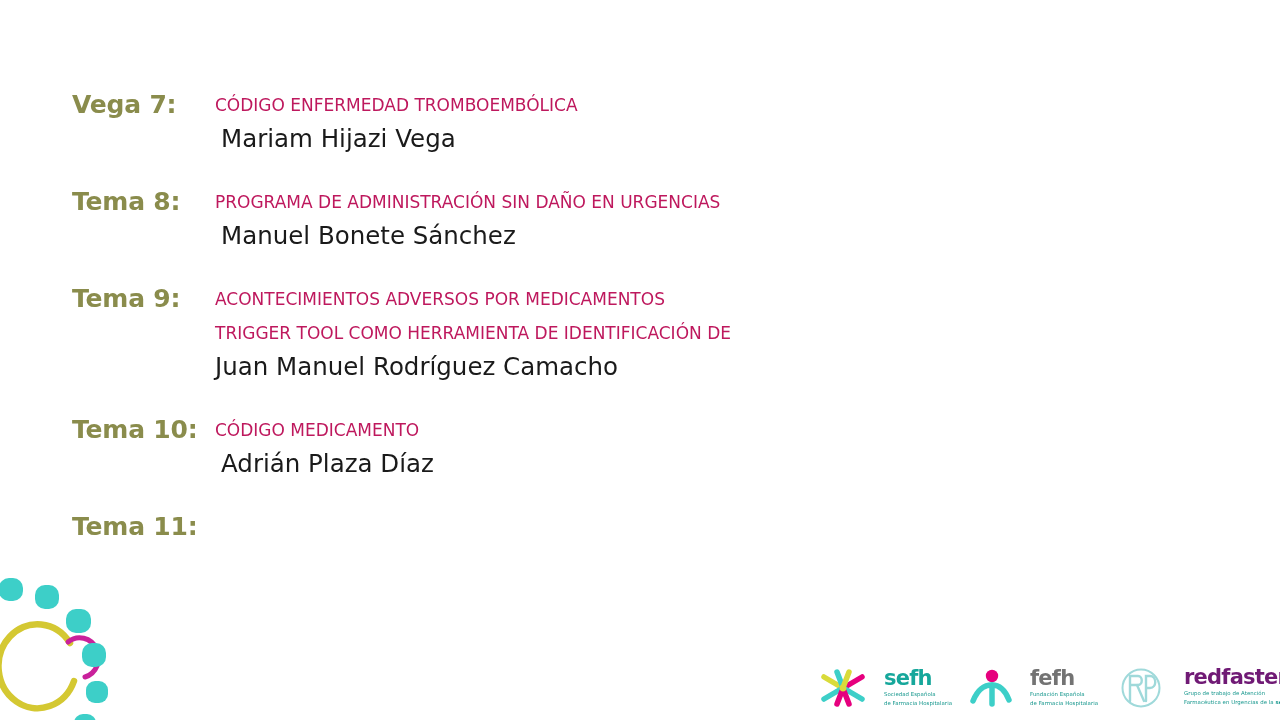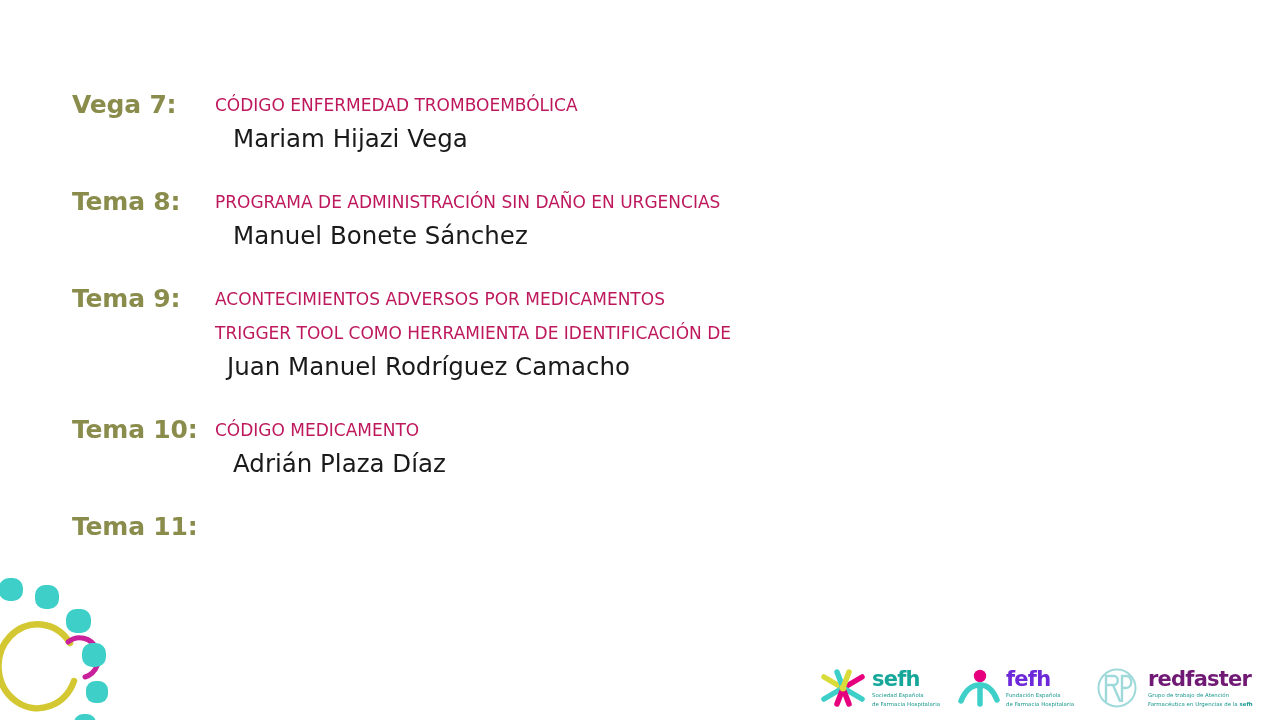--- a/index.html
+++ b/index.html
@@ -61,21 +61,20 @@
     white-space: nowrap;
   }
   .topic-title + .topic-title { margin-top: 0; }
 
   .topic-speaker {
     font-size: 24.5px;
     line-height: 34px;
     color: #1a1a1a;
     white-space: nowrap;
     padding-left: 6px;
-    margin-left: 12px;
   }
   .topic-speaker.flush { padding-left: 0; }
 
   
   .deco-mark {
     position: absolute;
     left: -4px;
     bottom: -6px;
     width: 130px;
     height: 155px;
@@ -88,36 +87,35 @@
     left: 820px;
     top: 660px;
     width: 450px;
     height: 56px;
     display: flex;
     align-items: center;
     gap: 18px;
   }
   .logo-unit {
     display: flex;
-    align-items: center;
-    gap: 6px;
+    gap: 18px;
   }
   .logo-mark {
     flex: 0 0 auto;
     display: block;
   }
   .logo-text { line-height: 1; }
   .logo-word {
     font-weight: bold;
     font-size: 21px;
     letter-spacing: -0.8px;
     display: block;
   }
   .logo-word.sefh { color: #16A79B; }
-  .logo-word.fefh { color: #6d28d9; }
+  .logo-word.fefh { color: #737373; }
   .logo-word.redfaster { color: #701a75; }
   .logo-sub {
     display: block;
     font-size: 5.4px;
     line-height: 7px;
     color: #14968C;
     letter-spacing: 0.05px;
     margin-top: 2px;
     white-space: nowrap;
   }

